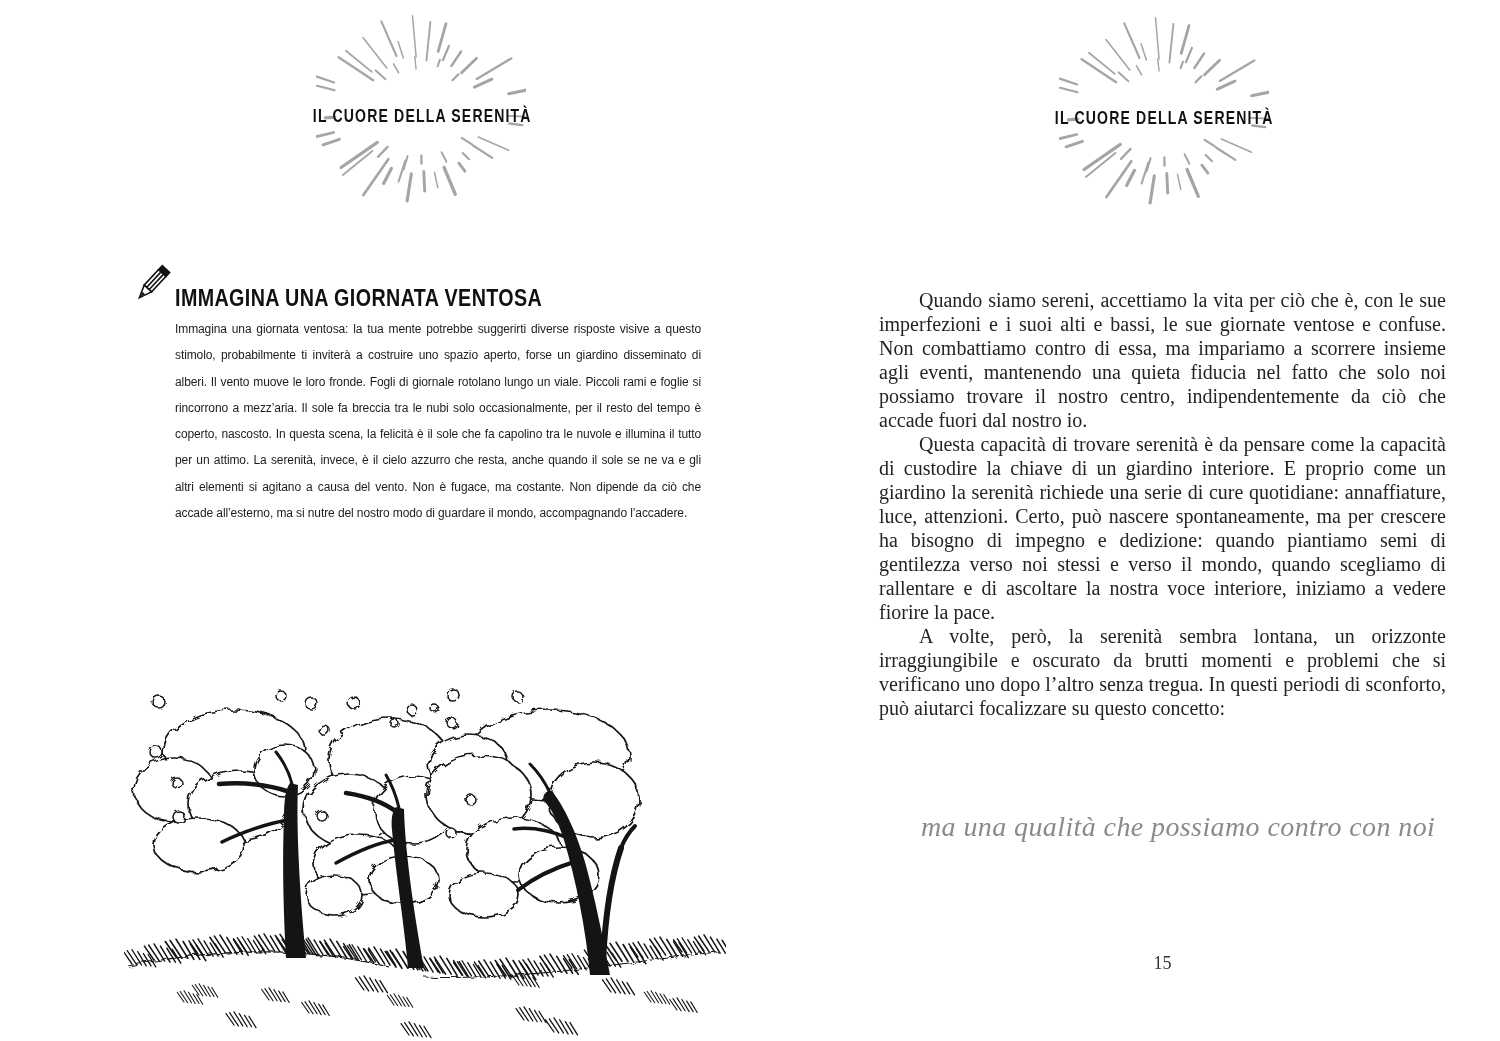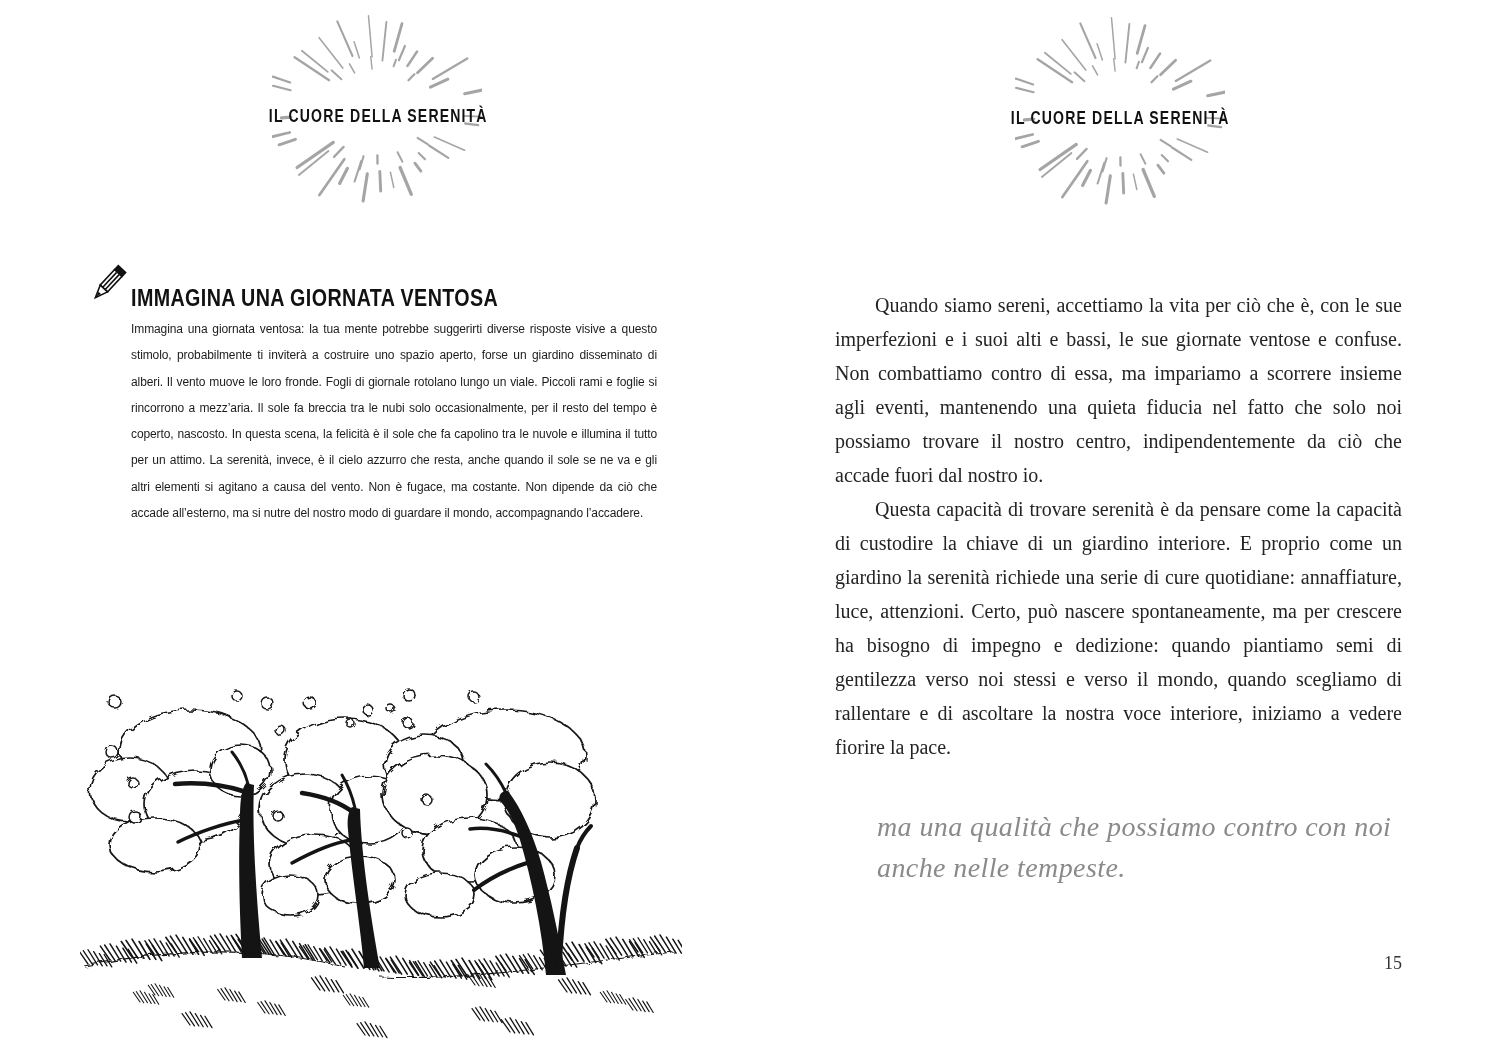--- a/index.html
+++ b/index.html
@@ -12,21 +12,21 @@
   }
   *{margin:0;padding:0;box-sizing:border-box;}
   html,body{background:var(--background);}
   .spread{
     position:relative;
     width:1500px;height:1041px;
     background:var(--background);
     overflow:hidden;
     font-family:"Liberation Sans", sans-serif;
   }
-  .page{position:absolute;top:0;height:100%;width:750px;}
+  .page{position:absolute;top:0;height:100%;width:750px;margin-left:44px;}
   .page-left{left:0;}
   .page-right{left:750px;}
 
   
   .burst{position:absolute;pointer-events:none;}
   .running-head{
     position:absolute;width:400px;text-align:center;
     font-weight:700;font-size:18px;line-height:24px;
     color:var(--ink);white-space:nowrap;
   }
@@ -46,33 +46,33 @@
     font-size:12px;line-height:26.3px;letter-spacing:-.1px;
     color:var(--text-sans);
     text-align:justify;
   }
   .trees{position:absolute;left:80px;top:680px;}
 
   
   .body-serif{
     position:absolute;left:85px;top:288px;width:567px;
     font-family:"Liberation Serif", serif;
-    font-size:20px;line-height:34px;
+    font-size:20px;line-height:24px;
     color:var(--text-serif);
     text-align:justify;
   }
   .body-serif p{text-indent:2em;}
   .quote{
     position:absolute;left:127px;top:806px;width:540px;
     font-family:"Liberation Serif", serif;
     font-style:italic;font-size:28px;line-height:41px;
     letter-spacing:.4px;color:var(--quote-gray);
   }
   .page-number{
-    position:absolute;left:85px;top:953px;width:567px;text-align:right;
+    position:absolute;left:85px;top:953px;width:567px;text-align:center;
     font-family:"Liberation Serif", serif;font-size:18px;color:#333;
   }
 </style>
 </head>
 <body>
 
 <div class="spread">
 
   <section class="page page-left">
 
@@ -327,22 +327,22 @@
         <line x1="121.6" y1="59.3" x2="123.9" y2="52.8" stroke="#a5a5a5" stroke-width="2.0" stroke-linecap="round"></line>
         <line x1="136.5" y1="73.2" x2="142.4" y2="67.3" stroke="#a5a5a5" stroke-width="2.3" stroke-linecap="round"></line>
       </svg>
     <div class="running-head" style="left:170px;top:106px">
       <span class="cond">IL CUORE DELLA SERENITÀ</span>
     </div>
 
     <div class="body-serif">
         <p>Quando siamo sereni, accettiamo la vita per ciò che è, con le sue imperfezioni e i suoi alti e bassi, le sue giornate ventose e confuse. Non combattiamo contro di essa, ma impariamo a scorrere insieme agli eventi, mantenendo una quieta fiducia nel fatto che solo noi possiamo trovare il nostro centro, indipendentemente da ciò che accade fuori dal nostro io.</p>
         <p>Questa capacità di trovare serenità è da pensare come la capacità di custodire la chiave di un giardino interiore. E proprio come un giardino la serenità richiede una serie di cure quotidiane: annaffiature, luce, attenzioni. Certo, può nascere spontaneamente, ma per crescere ha bisogno di impegno e dedizione: quando piantiamo semi di gentilezza verso noi stessi e verso il mondo, quando scegliamo di rallentare e di ascoltare la nostra voce interiore, iniziamo a vedere fiorire la pace.</p>
+        <p>A volte, però, la serenità sembra lontana, un orizzonte irraggiungibile e oscurato da brutti momenti e problemi che si verificano uno dopo l’altro senza tregua. In questi periodi di sconforto, può aiutarci focalizzare su questo concetto:</p>
       </div>
 
     <blockquote class="quote">
         <div>ma una qualità che possiamo contro con noi</div>
-        <div>anche nelle tempeste.</div>
       </blockquote>
 
     <div class="page-number">15</div>
   </section>
 </div>
 
 </body></html>

